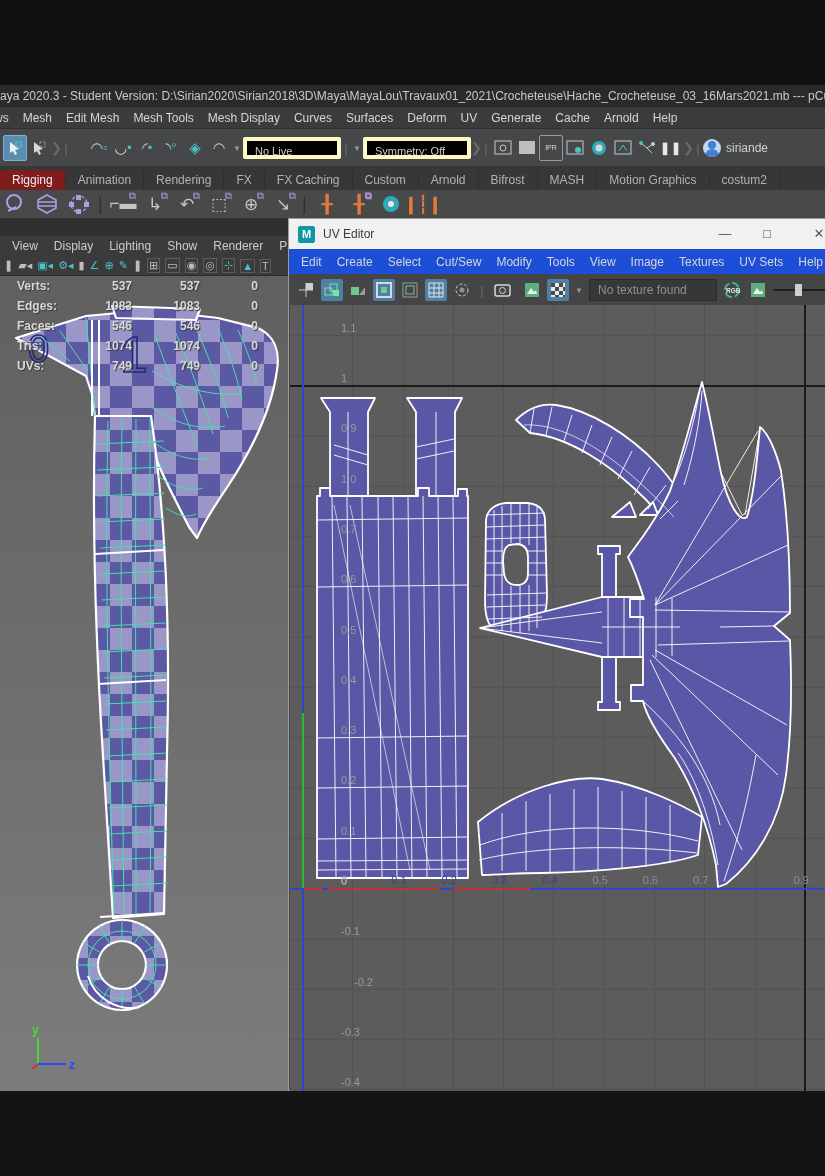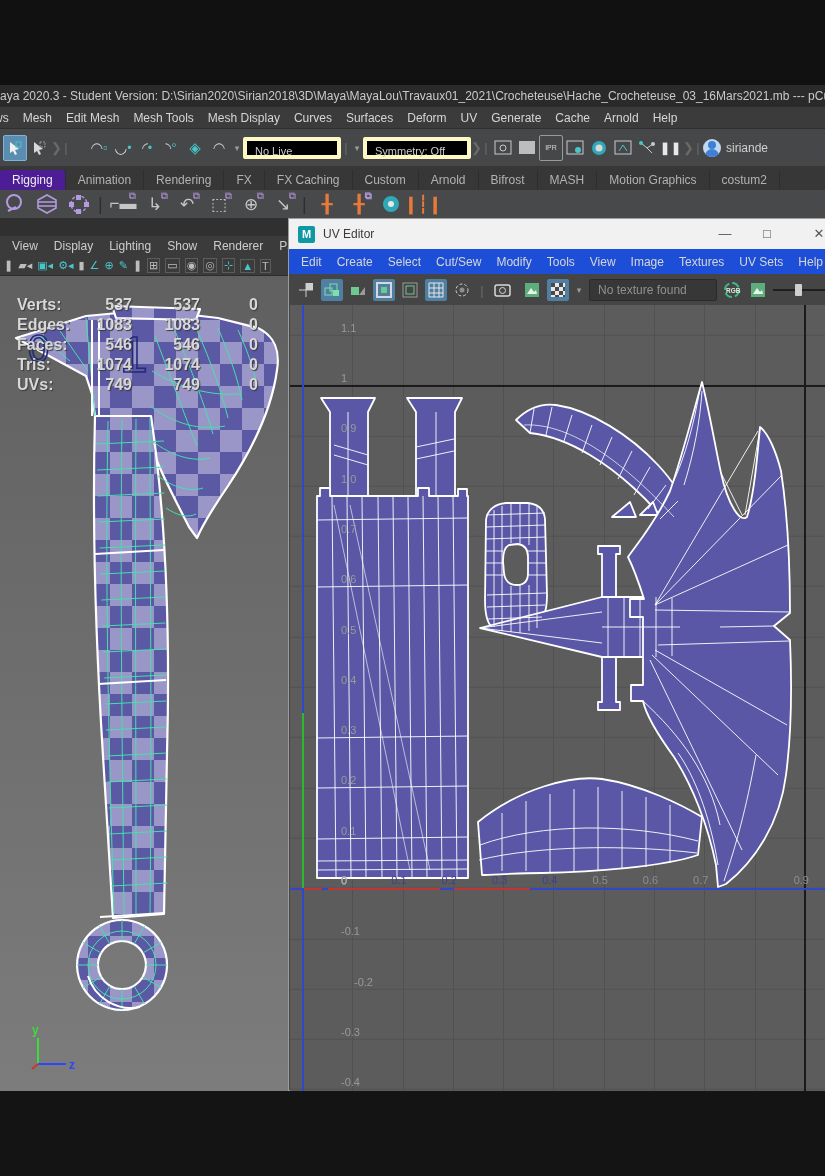--- a/index.html
+++ b/index.html
@@ -23,38 +23,38 @@
   .teal { color:#49c4c9; }
   .snap { color:#cfcfcf; font-size:15px; }
   #pause-btn { color:#e8e8e8; font-weight:bold; letter-spacing:1px; font-size:12px; }
   #avatar { width:18px; height:18px; border-radius:50%; background:#bfd9f2; position:relative; overflow:hidden; flex:0 0 auto; }
   #avatar:before { content:""; position:absolute; left:5px; top:2px; width:8px; height:8px; border-radius:50%; background:#3f7fd4; }
   #avatar:after { content:""; position:absolute; left:2px; top:10px; width:14px; height:10px; border-radius:7px 7px 0 0; background:#3f7fd4; }
 
   
   #shelf-tabs { left:0; top:166px; width:825px; height:24px; background:#373737; display:flex; align-items:flex-end; font-size:12px; color:#b2b2b2; overflow:hidden; }
   .tab { padding:3px 12px; border-right:1px solid #2e2e2e; cursor:default; }
-  .tab.active { background:#4c1d95; color:#efefef; border-radius:3px 3px 0 0; }
+  .tab.active { background:#7f1d1d; color:#efefef; border-radius:3px 3px 0 0; }
   #shelf-icons { left:0; top:190px; width:825px; height:28px; background:#48494b; display:flex; align-items:center; gap:6px; padding-left:2px; overflow:hidden; }
   .sh-ic { width:26px; height:24px; display:inline-flex; align-items:center; justify-content:center; font-size:17px; color:#c3aee8; position:relative; flex:0 0 auto;}
   .sh-ic .linkmark { position:absolute; right:0px; top:-2px; font-size:10px; color:#b49ae0; }
   .sh-ic.gray { color:#c6c6c6; }
   .sh-ic.orange { color:#e8793a; font-weight:bold; }
   .sh-sep { width:6px; color:#2e2e2e; font-size:18px; flex:0 0 auto;}
   .donut { width:16px; height:16px; border-radius:50%; border:5px solid #2fa8b8; background:#e8e8e8; }
 
   
   #vp-gap { left:0; top:218px; width:290px; height:18px; background:#303030; }
   #panel-menubar { left:0; top:236px; width:290px; height:20px; background:#3b3b3b; color:#cccccc; font-size:12px; display:flex; gap:16px; align-items:center; padding-left:12px; white-space:nowrap; overflow:hidden; }
   #panel-icons { left:0; top:256px; width:290px; height:20px; background:#3b3b3b; border-bottom:1px solid #2c2c2c; display:flex; gap:5px; align-items:center; padding-left:4px; font-size:11px; overflow:hidden; }
   .pi { color:#49c4c9; flex:0 0 auto; }
   .pi.gray { color:#bdbdbd; }
   .pi.framed { border:1px solid #5c5c5c; padding:0 1px; }
   #viewport { left:0; top:276px; width:290px; height:815px; background:linear-gradient(#606060,#7c7c7c); overflow:hidden; }
-  #hud { position:absolute; left:0; top:20px; width:270px; color:#d8d8d8; font-size:16px; font-weight:bold; text-shadow:1px 1px 1px #3a3a3a; }
+  #hud { position:absolute; left:0; top:3px; width:270px; color:#d8d8d8; font-size:12px; font-weight:bold; text-shadow:1px 1px 1px #3a3a3a; }
   .hud-row { position:relative; height:20px; }
   .hud-row .l { position:absolute; left:17px; }
   .hud-row .c1 { position:absolute; left:70px; width:62px; text-align:right; }
   .hud-row .c2 { position:absolute; left:138px; width:62px; text-align:right; }
   .hud-row .c3 { position:absolute; left:228px; width:30px; text-align:right; }
 
   
   #uv-window { left:288px; top:218px; width:537px; height:873px; background:#454545; border:1px solid #9c9c9c; border-right:none; }
   #uv-titlebar { left:0; top:0; width:536px; height:30px; background:#f1f1f1; display:flex; align-items:center; color:#3a3a3a; font-size:12px; }
   #uv-maya-icon { width:17px; height:17px; background:#0e98a5; color:#fff; font-weight:bold; font-size:11px; display:flex; align-items:center; justify-content:center; border-radius:2px; margin:0 8px 0 9px; }

